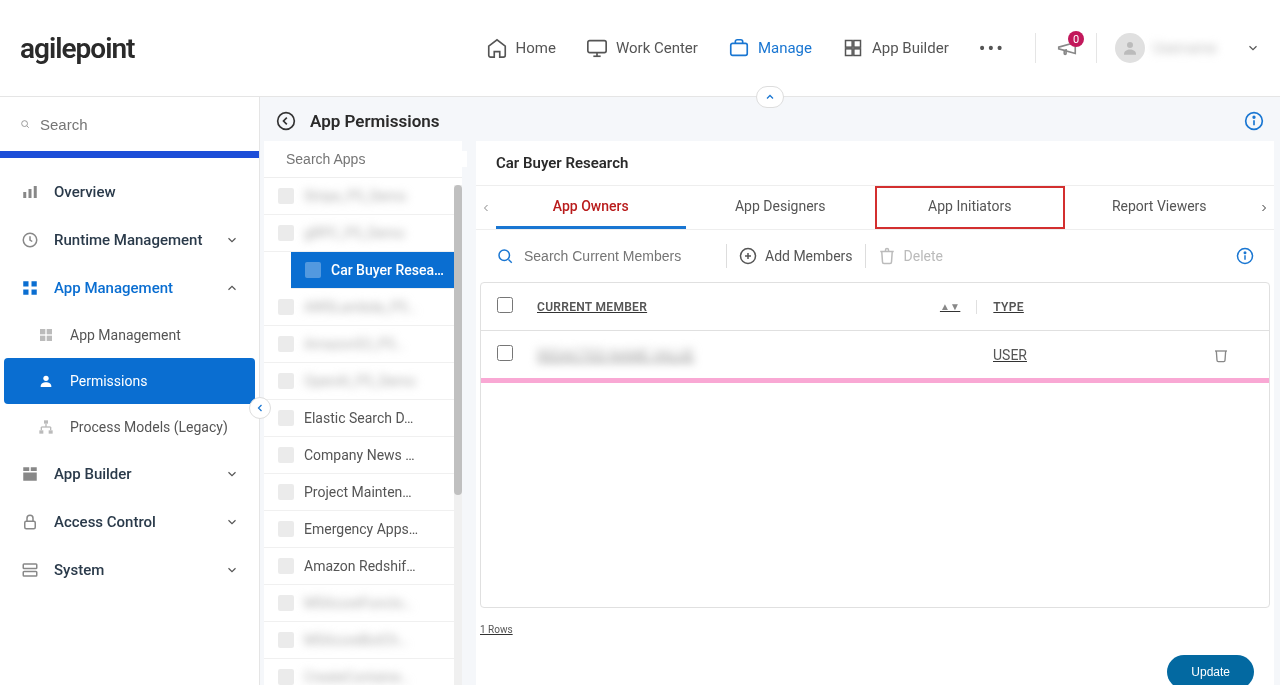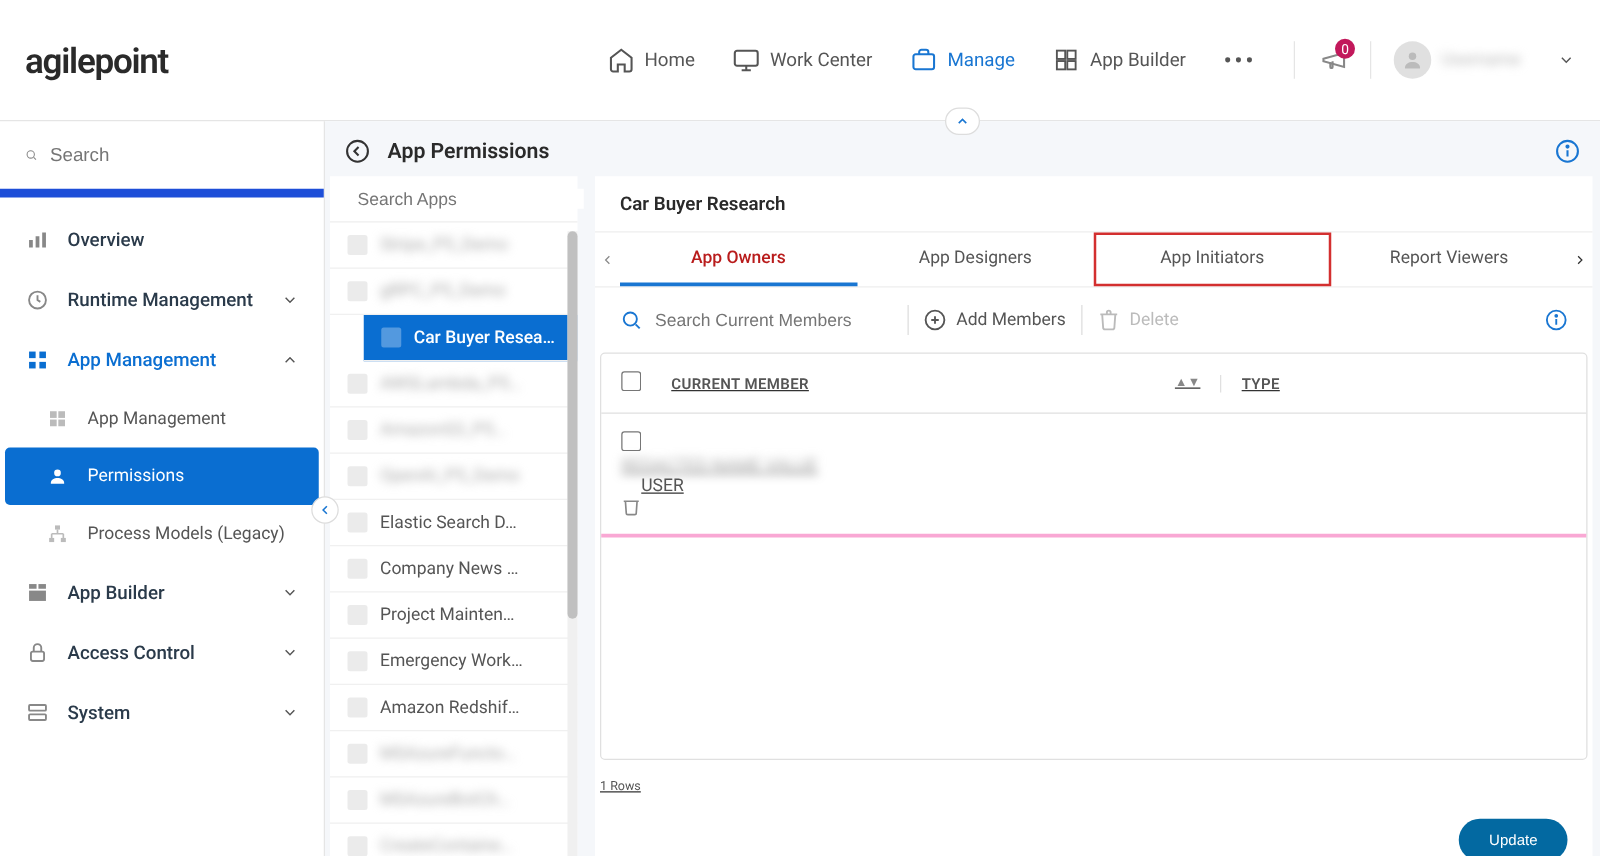--- a/index.html
+++ b/index.html
@@ -74,21 +74,21 @@
 .tbtn { display: flex; align-items: center; gap: 8px; color: #555; cursor: pointer; font-size: 14px; }
 .tbtn.disabled { color: #bbb; }
 .toolbar .info-icon { margin-left: auto; }
 .table { margin: 0 4px; flex: 1; display: flex; flex-direction: column; text-decoration: underline; }
 .table-wrap { border: 1px solid #e0e0e0; border-radius: 4px; flex: 1; }
 .thead { display: flex; align-items: center; padding: 14px 16px; border-bottom: 1px solid #e0e0e0; font-size: 12px; font-weight: 600; color: #555; letter-spacing: 0.3px; }
 .col-chk { width: 40px; }
 .col-member { flex: 2; display: flex; align-items: center; gap: 8px; }
 .col-type { flex: 1; border-left: 1px solid #e0e0e0; padding-left: 16px; }
 .col-act { width: 40px; text-align: right; }
-.trow { display: flex; align-items: flex-start; padding: 14px 16px; border-bottom: 3px solid #f9a8d4; font-size: 14px; color: #555; flex-direction: column; }
+.trow { display: flex; align-items: center; padding: 14px 16px; border-bottom: 5px solid #f9a8d4; font-size: 14px; color: #555; }
 .trow .member-name { filter: blur(4px); color: #aaa; }
 .sort-icon { color: #888; margin-left: auto; margin-right: 16px; font-size: 10px; }
 .footer { padding: 16px 0 10px; font-size: 10px; color: #555; }
 .update-bar { display: flex; justify-content: flex-end; padding: 10px 20px 14px; }
 .update-btn { background: #0369a1; color: #fff; border: none; padding: 10px 24px; border-radius: 18px; font-size: 12px; cursor: pointer; }
 .collapse-left { position: absolute; left: -11px; top: 300px; width: 22px; height: 22px; background: #fff; border: 1px solid #ddd; border-radius: 50%; display: flex; align-items: center; justify-content: center; color: #1976d2; cursor: pointer; font-size: 12px; z-index: 3; }
 
 input[type=checkbox] { width: 16px; height: 16px; cursor: pointer; }
 svg { display: block; }
 </style>
@@ -361,21 +361,21 @@
             <div class="app-row">
               <span class="aicon"></span>
               <span class="label">Company News …</span>
             </div>
             <div class="app-row">
               <span class="aicon"></span>
               <span class="label">Project Mainten…</span>
             </div>
             <div class="app-row">
               <span class="aicon"></span>
-              <span class="label">Emergency Work…</span>
+              <span class="label">Emergency Apps…</span>
             </div>
             <div class="app-row">
               <span class="aicon"></span>
               <span class="label">Amazon Redshif…</span>
             </div>
             <div class="app-row blurred">
               <span class="aicon"></span>
               <span class="label">MSAzureFuncto…</span>
             </div>
             <div class="app-row blurred">

